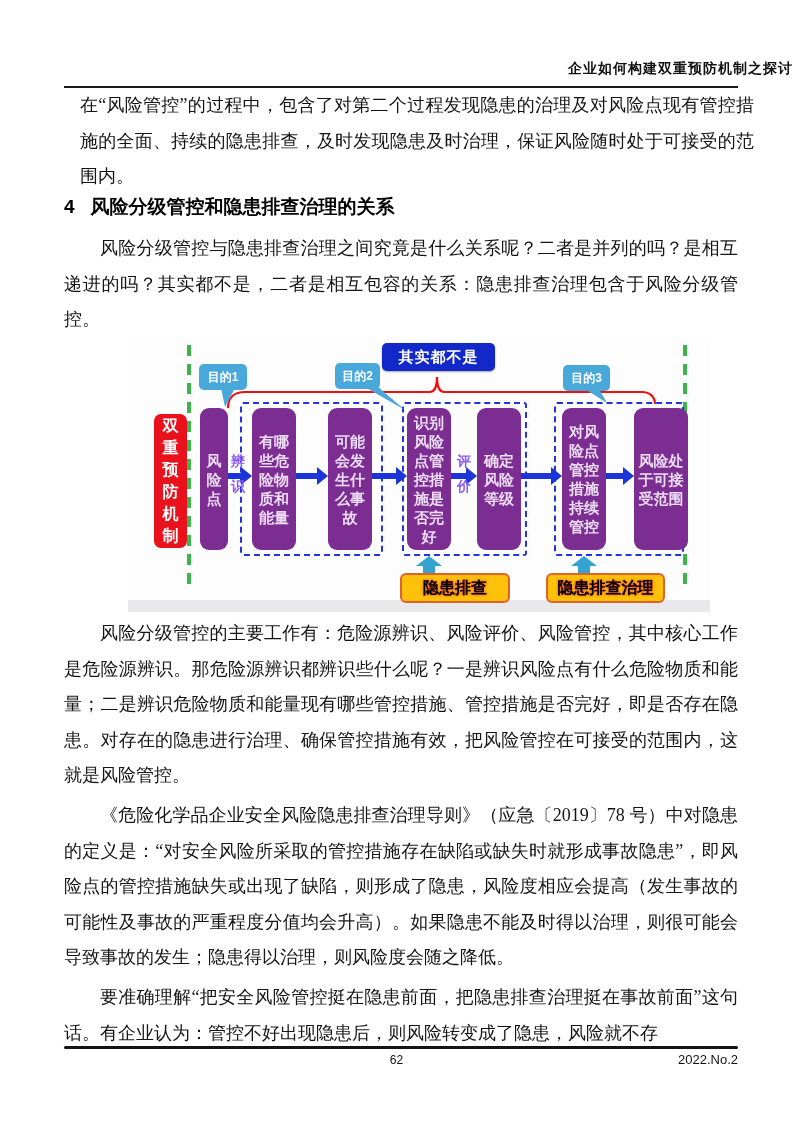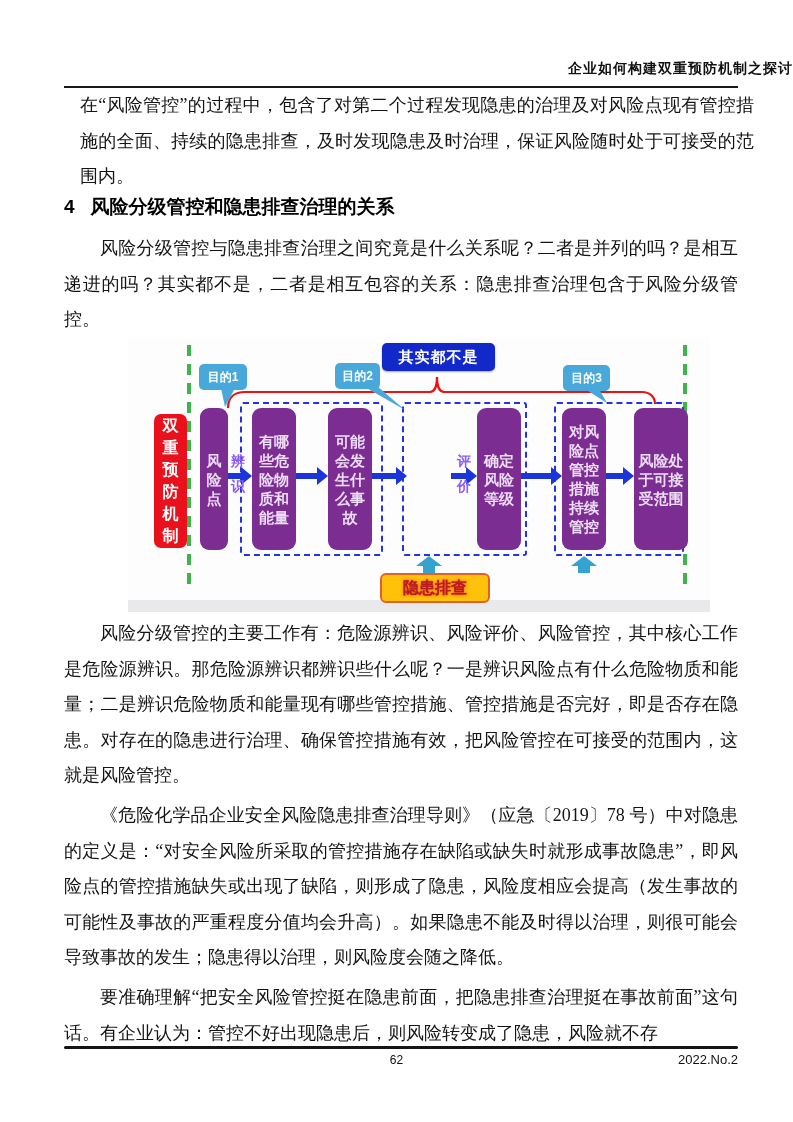--- a/index.html
+++ b/index.html
@@ -64,22 +64,22 @@
     content:""; position:absolute; right:-11px; top:-6px; width:0; height:0;
     border-left:11px solid #1b35d8; border-top:9px solid transparent; border-bottom:9px solid transparent;
   }
   .uparrow { position:absolute; top:219px; width:26px; height:17px; z-index:1; }
   .uparrow .head { width:0; height:0; margin:0 auto;
     border-bottom:10px solid #34a3cf; border-left:13px solid transparent; border-right:13px solid transparent; }
   .uparrow .shaft { width:12px; height:7px; margin:0 auto; background:#34a3cf; }
   .ybox {
     position:absolute; top:236px; height:30px; background:#ffc10a; border:2px solid #e0612a;
     border-radius:6px; display:flex; align-items:center; justify-content:center;
-    font-size:16px; font-weight:bold; color:#b91c1c;
-    text-shadow:0 0 3px rgba(230,50,50,.85), 0 0 1px rgba(230,50,50,.9); z-index:2;
+    font-size:16px; font-weight:bold; color:#000000;
+    text-shadow:0 0 3px rgba(230,50,50,.85), 0 0 1px rgba(230,50,50,.9); z-index:2;margin-left:20px;
   }
   .overlay { position:absolute; left:0; top:0; width:582px; height:275px; pointer-events:none; z-index:4; }
   
   .footer-rule { position:absolute; top:1046px; left:64px; width:674px; height:3px; background:#141414; border-radius:2px; }
   .footer-page { position:absolute; top:1053px; left:0; width:793px; text-align:center; font-size:12px;
     font-family:"Liberation Sans","DejaVu Sans",sans-serif; }
   .footer-issue { position:absolute; top:1052px; right:55px; font-size:13px;
     font-family:"Liberation Sans","DejaVu Sans",sans-serif; }
 </style>
 </head>
@@ -112,20 +112,21 @@
     <div class="bubble" style="left:207px; top:26px; width:45px;">目的2</div>
     <div class="bubble" style="left:435px; top:28px; width:47px;">目的3</div>
 
     <div class="groupbox" style="left:112px; width:143px;"></div>
     <div class="groupbox" style="left:274px; width:125px;"></div>
     <div class="groupbox" style="left:426px; width:130px;"></div>
 
     <div class="pbox" style="left:72px;  width:28px;">风险点</div>
     <div class="pbox" style="left:124px; width:44px;">有哪些危险物质和能量</div>
     <div class="pbox" style="left:200px; width:44px;">可能会发生什么事故</div>
+    <div class="pbox" style="left:279px; width:44px;">识别风险点管控措施是否完好</div>
     <div class="pbox" style="left:349px; width:44px;">确定风险等级</div>
     <div class="pbox" style="left:434px; width:44px;">对风险点管控措施持续管控</div>
     <div class="pbox" style="left:506px; width:54px;">风险处于可接受范围</div>
 
     <div class="steplabel" style="left:102px;">辨识</div>
     <div class="steplabel" style="left:328px;">评价</div>
 
     <div class="harrow" style="left:100px; width:13px;"></div>
     <div class="harrow" style="left:168px; width:21px;"></div>
     <div class="harrow" style="left:244px; width:24px;"></div>
@@ -136,20 +137,21 @@
     <div class="uparrow" style="left:288px;">
       <div class="head"></div>
       <div class="shaft"></div>
     </div>
     <div class="uparrow" style="left:443px;">
       <div class="head"></div>
       <div class="shaft"></div>
     </div>
 
     <div class="ybox" style="left:252px; width:110px;">隐患排查</div>
+    <div class="ybox" style="left:398px; width:119px;">隐患排查治理</div>
 
     <svg class="overlay" viewBox="0 0 582 275">
       <path d="M 100 71 C 100 60 107 55 117 55 L 302 55" fill="none" stroke="#ee1111" stroke-width="2.2"></path>
       <path d="M 302 55 C 306 55 309 50 309 40" fill="none" stroke="#ee1111" stroke-width="2.2"></path>
       <path d="M 309 40 C 309 50 312 55 316 55" fill="none" stroke="#ee1111" stroke-width="2.2"></path>
       <path d="M 316 55 L 514 55" fill="none" stroke="#ee1111" stroke-width="2.2"></path>
       <path d="M 514 55 C 522 55 527 60 527 67" fill="none" stroke="#ee1111" stroke-width="2.2"></path>
       <polygon points="93,51 107,51 97,70" fill="#49a8da"></polygon>
       <polygon points="235,49 249,49 277,73" fill="#49a8da"></polygon>
       <polygon points="457,52 471,52 479,66" fill="#49a8da"></polygon>

